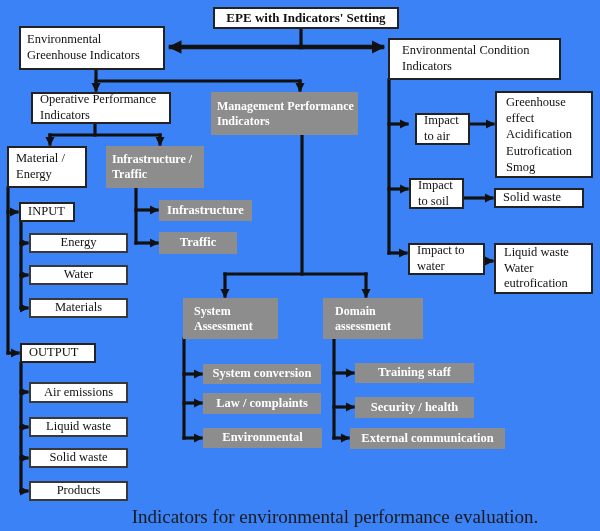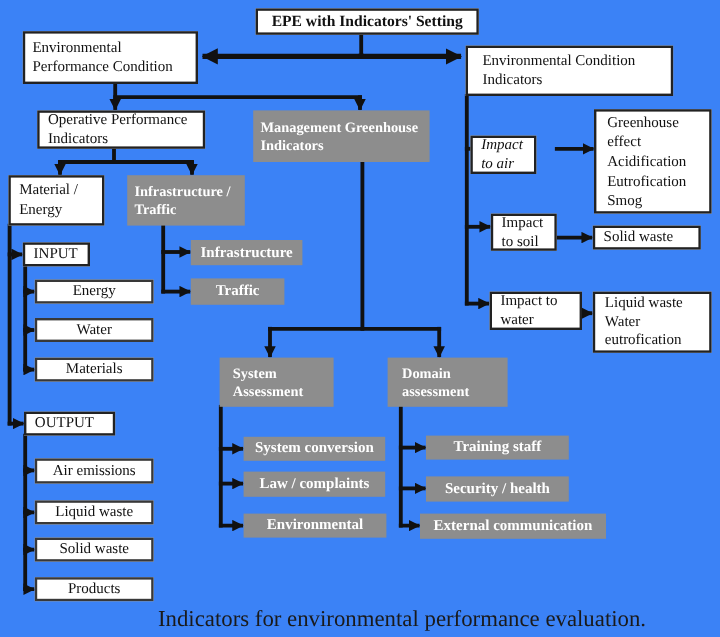--- a/index.html
+++ b/index.html
@@ -78,27 +78,27 @@
       <path d="M389,189 H407" marker-end="url(#arr)"></path>
       <path d="M389,253 H406" marker-end="url(#arr)"></path>
       <path d="M464,124 H493" marker-end="url(#arr)"></path>
       <path d="M464,198 H492" marker-end="url(#arr)"></path>
       <path d="M485,261 H492" marker-end="url(#arr)"></path>
     </g>
   </svg>
 
   <div class="box wbox main titlebox center" style="left:213px;top:7px;width:186px;height:22px;">EPE with Indicators' Setting</div>
 
-  <div class="box wbox main left" style="left:19px;top:26px;width:146px;height:44px;padding-left:6px;">Environmental Performance Condition</div>
+  <div class="box wbox main left" style="left:19px;top:26px;width:146px;height:44px;padding-left:6px;">Environmental Greenhouse Indicators</div>
 
   <div class="box wbox main left" style="left:388px;top:38px;width:173px;height:42px;padding-left:12px;">Environmental Condition Indicators</div>
 
   <div class="box wbox main left" style="left:31px;top:92px;width:140px;height:32px;">Operative Performance Indicators</div>
 
-  <div class="box gbox left sz12" style="left:211px;top:92px;width:147px;height:43px;padding-left:6px;">Management Greenhouse Indicators</div>
+  <div class="box gbox left sz12" style="left:211px;top:92px;width:147px;height:43px;padding-left:6px;">Management Performance Indicators</div>
 
   <div class="box wbox main left" style="left:7px;top:146px;width:80px;height:42px;">Material / Energy</div>
 
   <div class="box gbox left sz12" style="left:106px;top:146px;width:98px;height:42px;padding-left:6px;">Infrastructure / Traffic</div>
 
   <div class="box gbox center" style="left:159px;top:200px;width:93px;height:21px;">Infrastructure</div>
 
   <div class="box gbox center" style="left:159px;top:232px;width:78px;height:22px;">Traffic</div>
 
   <div class="box wbox main left" style="left:19px;top:202px;width:56px;height:20px;">INPUT</div>
@@ -128,21 +128,21 @@
   <div class="box gbox center" style="left:203px;top:428px;width:119px;height:20px;">Environmental</div>
 
   <div class="box gbox center" style="left:203px;top:393px;width:118px;height:21px;">Law / complaints</div>
 
   <div class="box gbox center" style="left:355px;top:363px;width:119px;height:20px;">Training staff</div>
 
   <div class="box gbox center" style="left:355px;top:397px;width:119px;height:21px;">Security / health</div>
 
   <div class="box gbox center" style="left:350px;top:428px;width:155px;height:21px;">External communication</div>
 
-  <div class="box wbox main left" style="left:392px;top:113px;width:55px;height:32px;font-style:italic;">Impact to air</div>
+  <div class="box wbox main left" style="left:415px;top:113px;width:55px;height:32px;">Impact to air</div>
 
   <div class="box wbox main left" style="left:409px;top:178px;width:55px;height:31px;">Impact to soil</div>
 
   <div class="box wbox main left" style="left:408px;top:243px;width:77px;height:32px;">Impact to water</div>
 
   <div class="box wbox main left" style="left:495px;top:91px;width:98px;height:87px;padding-left:9px;line-height:1.3;">Greenhouse effect Acidification Eutrofication Smog</div>
 
   <div class="box wbox main left" style="left:494px;top:188px;width:90px;height:20px;">Solid waste</div>
 
   <div class="box wbox main left" style="left:494px;top:243px;width:99px;height:51px;padding-left:8px;line-height:1.26;">Liquid waste Water eutrofication</div>

